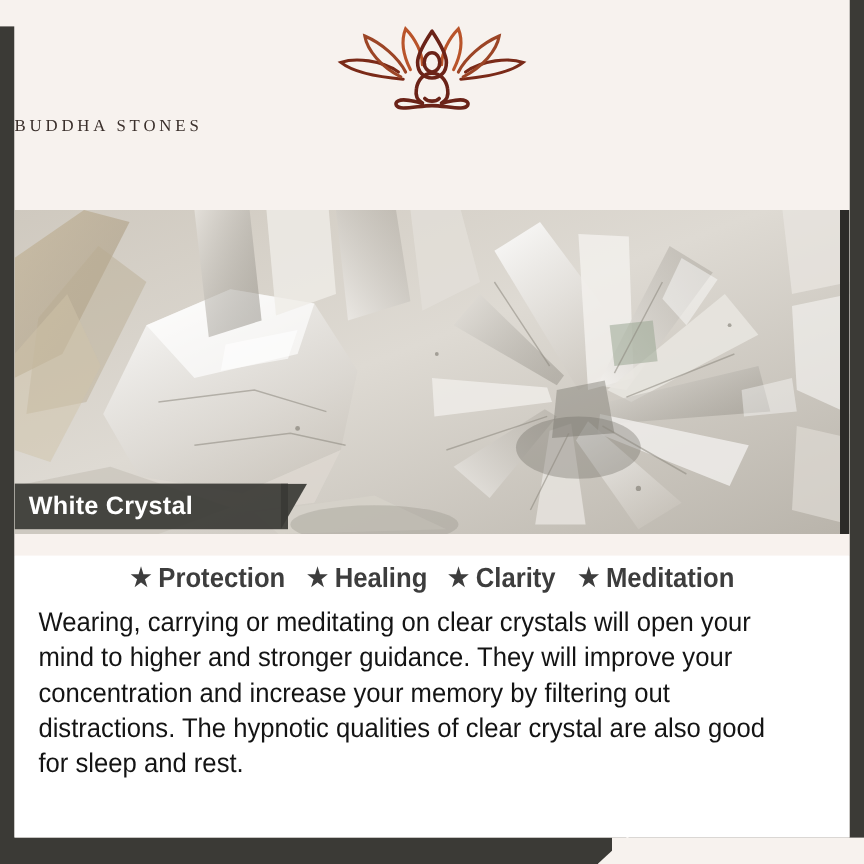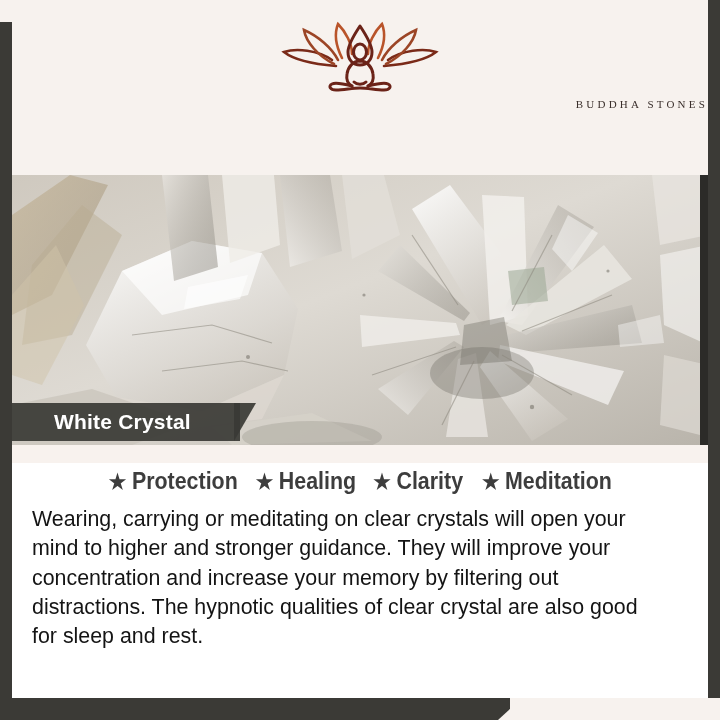--- a/index.html
+++ b/index.html
@@ -91,24 +91,24 @@
     width: 696px;
     text-align: center;
   }
   .logo-mark {
     display: block;
     margin: 0 auto;
   }
   .logo-word {
     margin-top: 2px;
     font-family: "Liberation Serif", serif;
-    font-size: 11px;
+    font-size: 14px;
     letter-spacing: 3.2px;
     color: #3a2f2b;
-    text-align: right;
+    text-align: left;
   }
 
   
   .title-banner {
     position: absolute;
     left: 148px;
     top: 126px;
     width: 428px;
     height: 50px;
     background: #fdfbf9;
@@ -163,21 +163,21 @@
   .caption-bar-diag {
     position: absolute;
     left: 222px;
     top: 228px;
     width: 22px;
     height: 38px;
     background: rgba(58,57,53,0.92);
     clip-path: polygon(0 0, 100% 0, 0 100%);
   }
   .caption-text {
-    margin-left: 42px;
+    margin-left: 12px;
     color: #ffffff;
     font-size: 21px;
     font-weight: bold;
     letter-spacing: 0.2px;
   }
 
   
   .cream-strip {
     position: absolute;
     left: 0;

